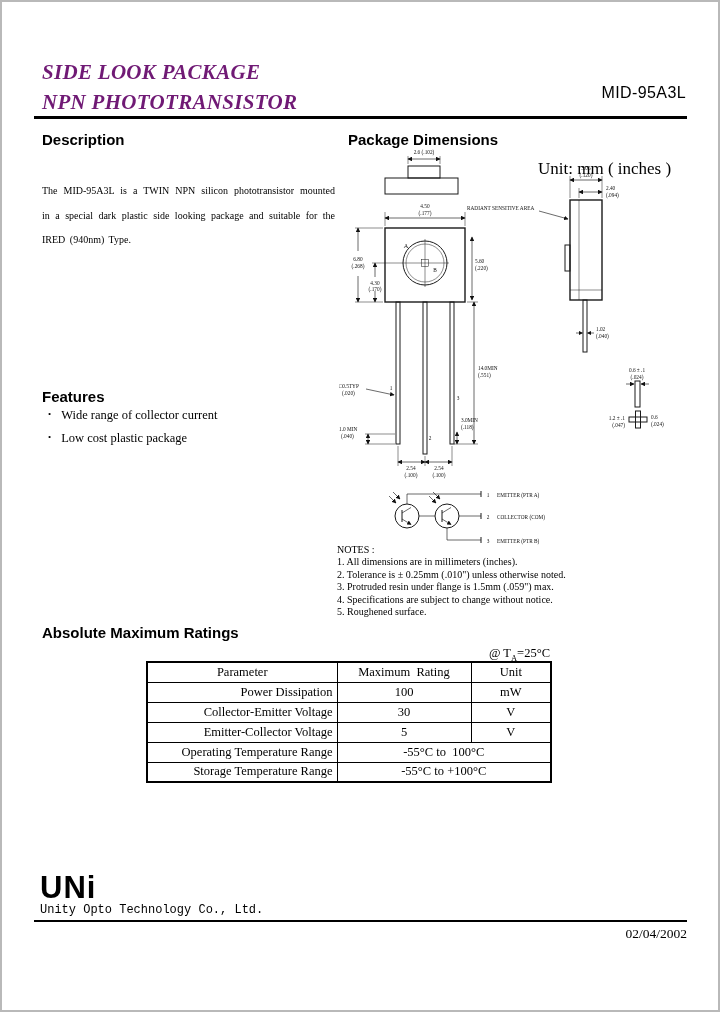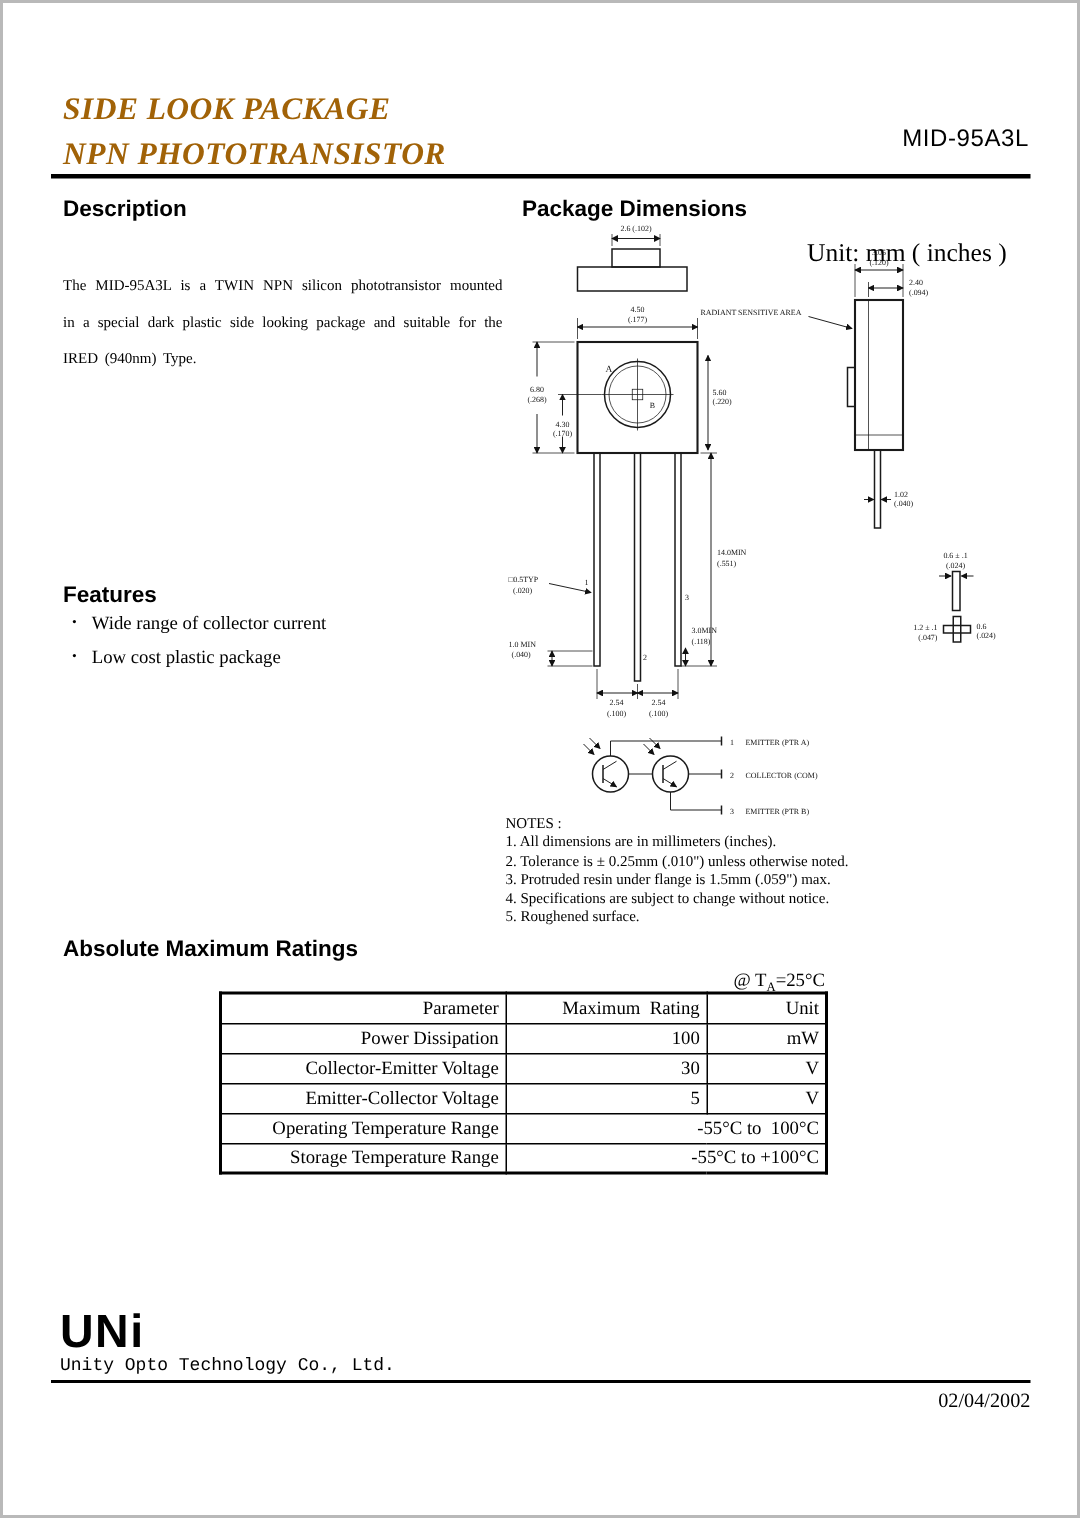--- a/index.html
+++ b/index.html
@@ -7,21 +7,21 @@
   body { font-family:"Liberation Serif", serif; color:#000; }
   .page {
     position:relative; width:720px; height:1012px; background:#ffffff;
     margin:0 auto; overflow:hidden;
     box-shadow: inset 0 0 0 2px #b9b9b9;
   }
   
   .title-block { position:absolute; left:42px; top:57px; }
   .title-line {
     font-family:"Liberation Serif", serif; font-style:italic; font-weight:bold;
-    font-size:21px; line-height:30px; color:#a16207; letter-spacing:.3px;
+    font-size:21px; line-height:30px; color:#701a75; letter-spacing:.3px;
   }
   .part-number {
     position:absolute; right:34px; top:84px;
     font-family:"Liberation Sans", sans-serif; font-weight:normal; font-size:16px; letter-spacing:.4px;
   }
   .header-rule { position:absolute; left:34px; width:653px; top:116px; height:3px; background:#000; }
   
   .h-sans { position:absolute; font-family:"Liberation Sans", sans-serif; font-weight:bold; font-size:15px; }
   .desc-h { left:42px; top:131px; }
   .pkg-h { left:348px; top:131px; }
@@ -52,21 +52,21 @@
   .cond { position:absolute; right:170px; top:646px; font-size:12.5px; }
   .cond sub { font-size:8.5px; }
   table.ratings {
     position:absolute; left:146px; top:661px; border-collapse:collapse; table-layout:fixed;
     font-size:12.5px;
   }
   table.ratings th, table.ratings td {
     border:1px solid #000; height:20px; padding:0 4px; font-weight:normal;
   }
   table.ratings { border:2px solid #000; }
-  th.hdr, td.val { text-align:right; }
+  th.hdr, td.val { text-align:center; }
   td.param { text-align:right; padding-left:5px; }
   .pre { white-space:pre; }
   
   .footer-logo {
     position:absolute; left:40px; top:870px;
     font-family:"Liberation Sans", sans-serif; font-weight:900; font-size:31px; letter-spacing:1px;
   }
   .footer-company { position:absolute; left:40px; top:903px; font-family:Liberation Mono, monospace; font-size:12px; }
   .footer-rule { position:absolute; left:34px; width:653px; top:920px; height:2px; background:#000; }
   .footer-date { position:absolute; right:33px; top:926px; font-size:13.5px; }

